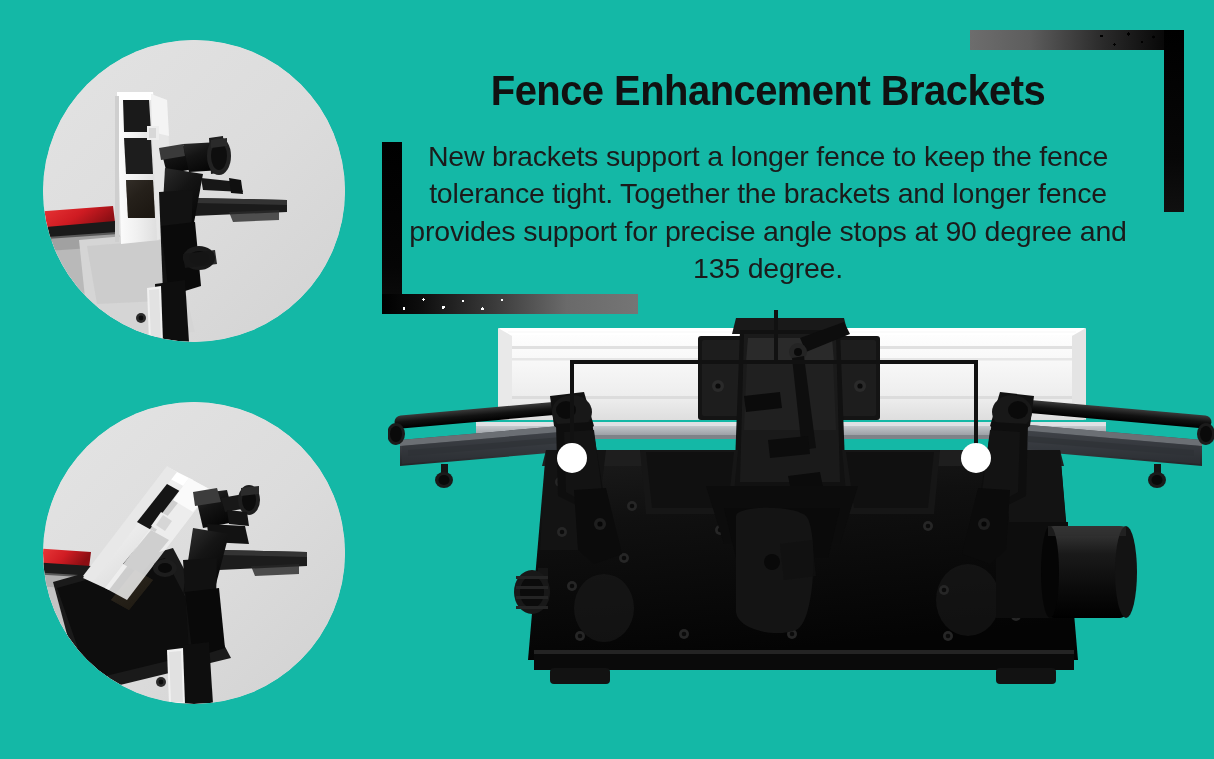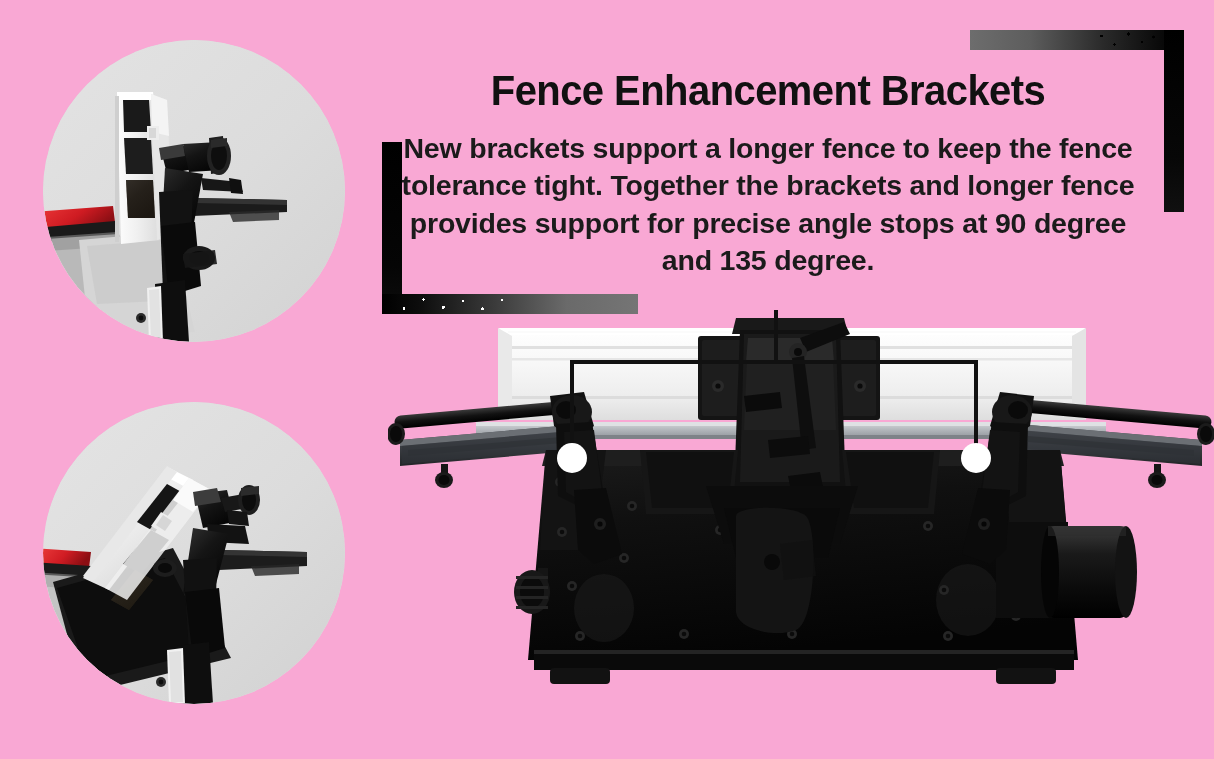--- a/index.html
+++ b/index.html
@@ -8,21 +8,21 @@
     width: 1214px;
     height: 759px;
     background: #ffffff;
     font-family: "Liberation Sans", sans-serif;
     overflow: hidden;
   }
   #stage {
     position: relative;
     width: 1214px;
     height: 759px;
-    background: #f9a8d4;
+    background: #14b8a6;
   }
 
   
   .bracket { position: absolute; }
 
   #bracket-tr { top: 30px; right: 30px; width: 214px; height: 182px; }
   #bracket-tr .arm-h {
     position: absolute; top: 0; left: 0; width: 214px; height: 20px;
     background: linear-gradient(to right, #6d6d6d 0%, #5d5d5d 28%, #2a2a2a 62%, #0b0b0b 88%, #000 100%);
   }
@@ -70,23 +70,23 @@
     font-size: 43px;
     font-weight: 700;
     letter-spacing: -0.6px;
     color: #111111;
     line-height: 1.06;
     white-space: nowrap;
     transform: scaleX(0.93);
     transform-origin: center;
   }
   #page-body {
-    margin-top: 16px;
+    margin-top: 24px;
     font-size: 28.5px;
-    font-weight: 700;
+    font-weight: 400;
     color: #1b1b1b;
     line-height: 1.32;
     letter-spacing: -0.2px;
   }
 
   
   .inset-circle {
     position: absolute;
     border-radius: 50%;
     overflow: hidden;

